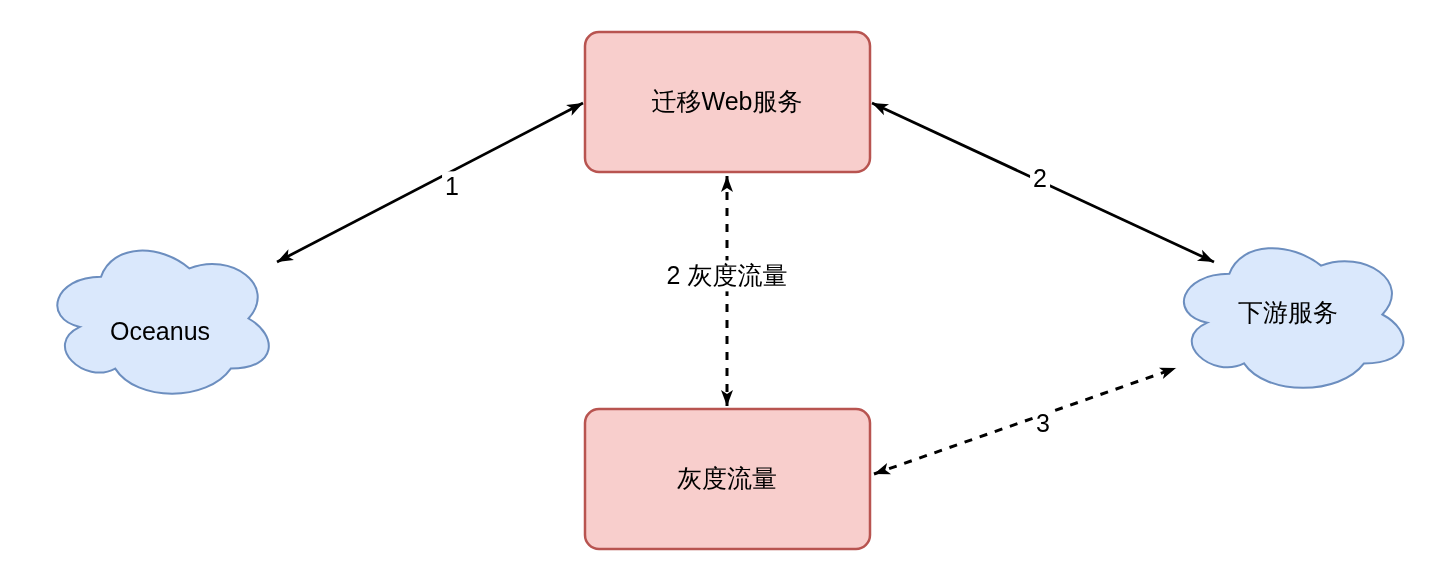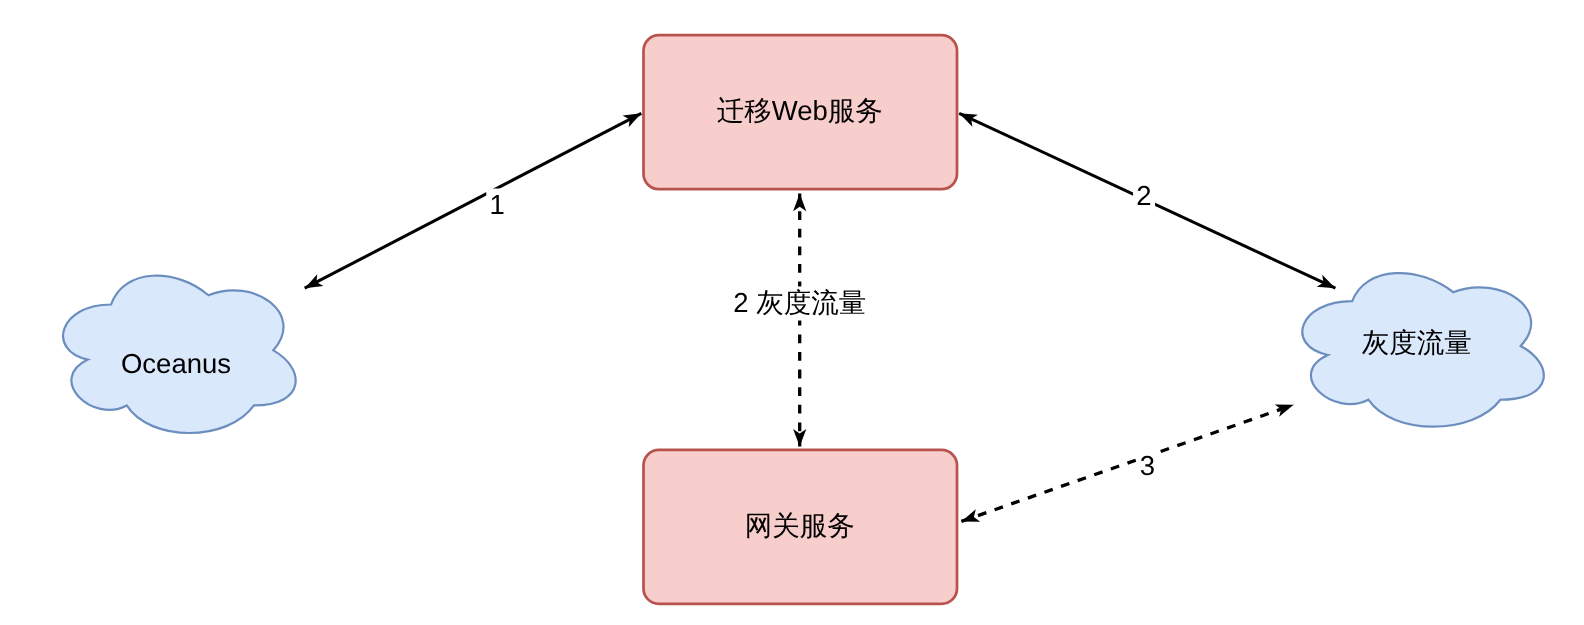--- a/index.html
+++ b/index.html
@@ -86,25 +86,25 @@
              C 1413 281.9 1364 249.3 1321.1 265.6
              C 1290.5 241.2 1241.5 241.2 1229.3 273.8 Z"></path>
 
     <rect class="node-shape-rect" x="585" y="32" width="285" height="140" rx="14" ry="14"></rect>
 
     <rect class="node-shape-rect" x="585" y="409" width="285" height="140" rx="14" ry="14"></rect>
   </svg>
 
   <div class="lbl" style="left:727px; top:102px;">迁移Web服务</div>
 
-  <div class="lbl" style="left:727px; top:479px;">网关服务</div>
+  <div class="lbl" style="left:727px; top:479px;">灰度流量</div>
 
   <div class="lbl" style="left:160px; top:317px;margin-top:15px;">Oceanus</div>
 
-  <div class="lbl" style="left:1288px; top:313px;">灰度流量</div>
+  <div class="lbl" style="left:1288px; top:313px;">下游服务</div>
 
   <div class="lbl edge-lbl" style="left:452px; top:187px;">1</div>
 
   <div class="lbl edge-lbl" style="left:1040px; top:179px;">2</div>
 
   <div class="lbl edge-lbl" style="left:727px; top:276px;">2 灰度流量</div>
 
   <div class="lbl edge-lbl" style="left:1043px; top:424px;">3</div>
 
 </div>

